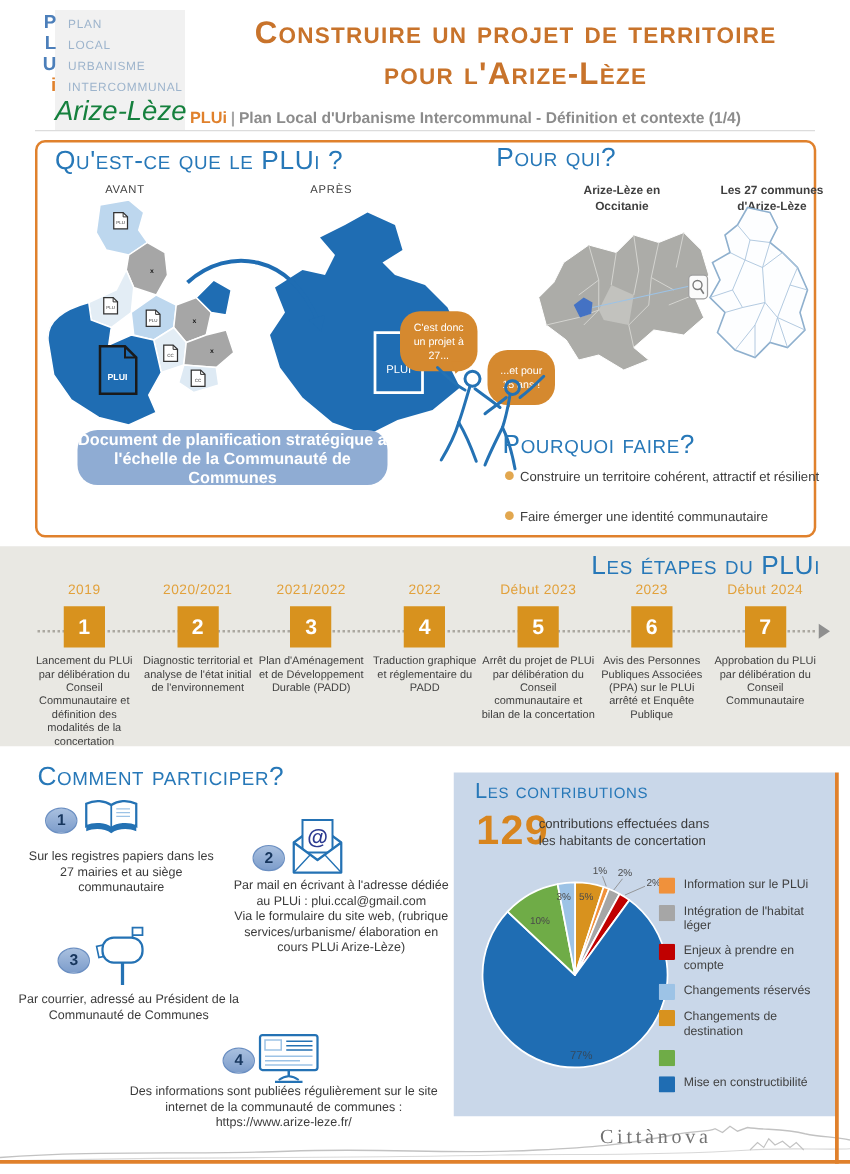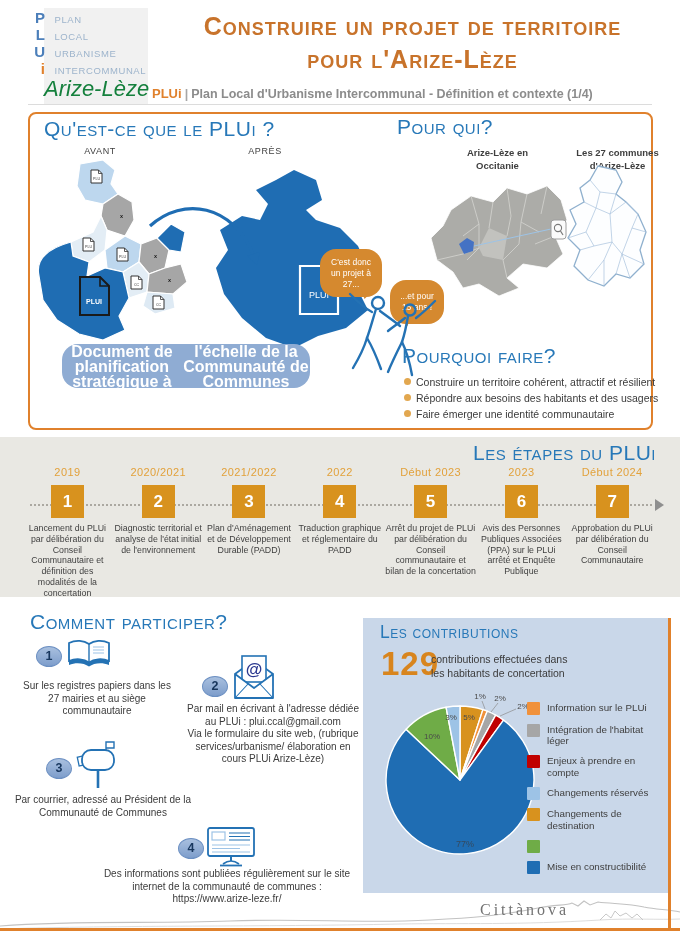--- a/index.html
+++ b/index.html
@@ -19,22 +19,22 @@
               font-variant:small-caps;font-size:25px;line-height:33px;letter-spacing:1px;}
   .subtitle{left:152px;top:86px;font-size:12.5px;font-weight:bold;color:#8C8C8C;white-space:nowrap;}
   .subtitle .tag{color:#E0812C;font-size:13px;}
   .subtitle .sep{color:#A6A6A6;padding:0 3px;}
   .header-divider{left:28px;top:104px;width:624px;height:1px;background:#DCDCDC;}
   
   .top-box{left:28px;top:112px;width:621px;height:314px;border:2px solid #E0812C;border-radius:8px;}
   .map-label{font-size:9px;letter-spacing:.6px;color:#3F3F3F;text-align:center;}
   .map-label2{font-size:9.5px;color:#3F3F3F;text-align:center;line-height:13px;font-weight:bold;}
   .badge-doc{left:62px;top:344px;width:248px;height:44px;background:#8FACD3;border-radius:16px;
-             color:#fff;font-weight:bold;font-size:16px;line-height:15px;text-align:center;
-             display:flex;flex-direction:row;justify-content:flex-start;}
+             color:#fff;font-weight:bold;font-size:13px;line-height:15px;text-align:center;
+             display:flex;flex-direction:column;justify-content:flex-start;}
   .bubble{background:#D5892F;color:#fff;border-radius:16px;text-align:center;font-size:8.5px;
           line-height:11px;display:flex;align-items:center;justify-content:center;padding:4px 6px;box-sizing:border-box;}
   .bubble:after{content:"";position:absolute;bottom:-9px;border:7px solid transparent;border-top:10px solid #D5892F;}
   .bubble.b1:after{right:10px;transform:skewX(-20deg);}
   .bubble.b2:after{left:10px;transform:skewX(20deg);}
   .why-row{position:absolute;left:404px;width:245px;font-size:10.5px;color:#3B3B3B;white-space:nowrap;}
   .why-dot{display:inline-block;width:7px;height:7px;border-radius:50%;background:#E2A74F;margin-right:5px;vertical-align:1px;}
   
   .band{left:0;top:437px;width:680px;height:160px;background:#E9E8E3;}
   .band-title{right:24px;top:441px;font-size:21px;text-align:center;}
@@ -254,23 +254,20 @@
       <path d="M66,26 C64,38 62,46 60,52"></path>
       <path d="M60,52 C54,64 50,72 46,82"></path>
       <path d="M60,52 C66,64 68,74 70,85"></path>
     </g>
   </svg>
 
   <div class="abs sc h-main" style="left:402px;top:344px;">Pourquoi faire?</div>
   <div class="why-row" style="top:376px;">
     <span class="why-dot"></span><span>Construire un territoire cohérent, attractif et résilient</span>
   </div>
-  <div class="why-row" style="top:392px;">
-    <span class="why-dot"></span><span>Répondre aux besoins des habitants et des usagers</span>
-  </div>
   <div class="why-row" style="top:408px;">
     <span class="why-dot"></span><span>Faire émerger une identité communautaire</span>
   </div>
 
   <div class="abs band"></div>
   <div class="abs sc band-title">Les étapes du PLUi</div>
   <div class="abs dotline"></div>
   <div class="abs dot-arrow"></div>
 
   <div class="abs steps">

